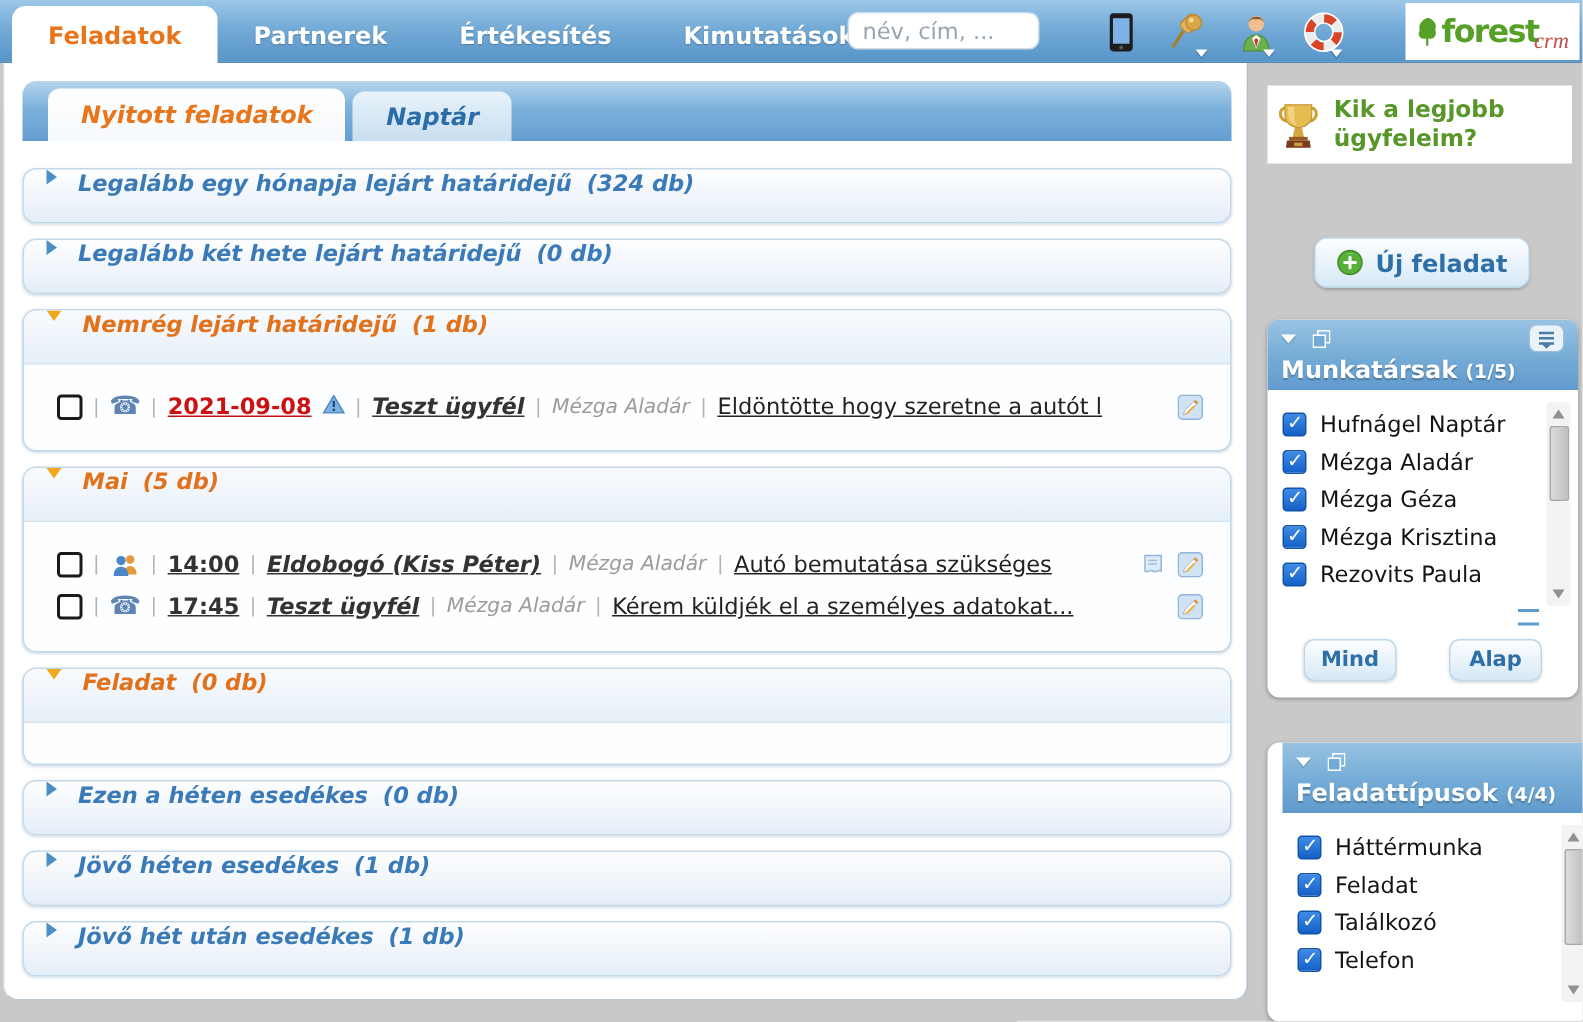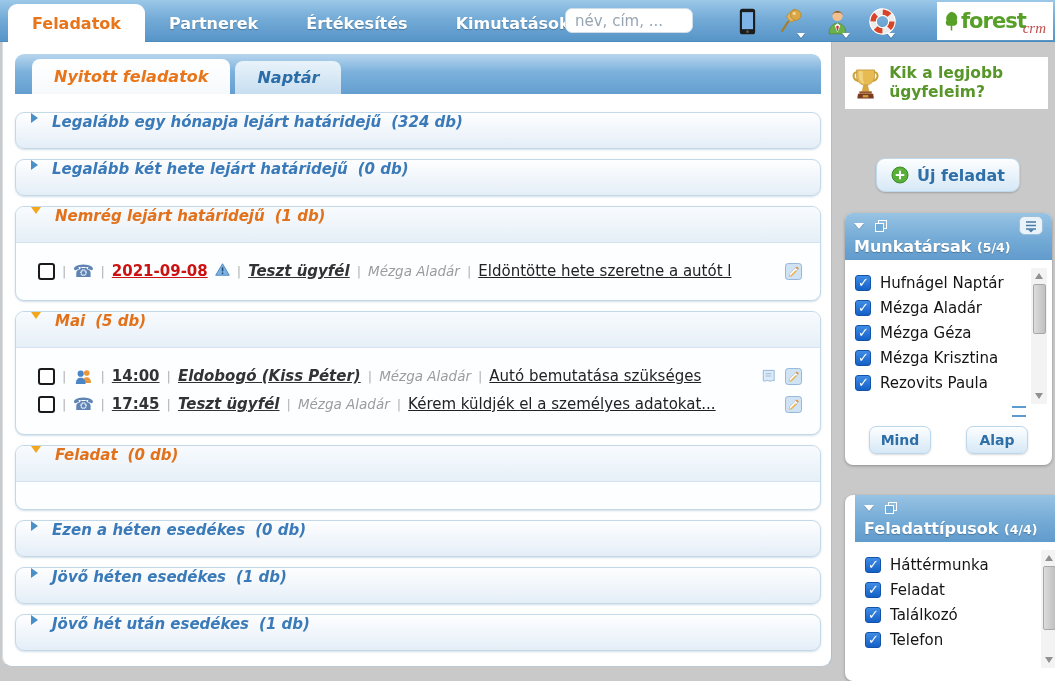--- a/index.html
+++ b/index.html
@@ -223,21 +223,21 @@
     <span class="warn"><svg viewBox="0 0 16 14" width="15" height="13">
                 <path d="M8 0.8 L15.3 13.2 H0.7 Z" fill="#7fb2e2" stroke="#4a86c0"></path>
                 <rect x="7.2" y="4.6" width="1.7" height="4.4" fill="#1f4e79"></rect>
                 <rect x="7.2" y="10.2" width="1.7" height="1.7" fill="#1f4e79"></rect>
               </svg></span>
     <span class="sep">|</span>
     <a class="cust">Teszt ügyfél</a>
     <span class="sep">|</span>
     <span class="owner">Mézga Aladár</span>
     <span class="sep">|</span>
-    <a class="desc">Eldöntötte hete szeretne a autót l</a>
+    <a class="desc">Eldöntötte hogy szeretne a autót l</a>
     <span class="row-icons">
               <span>
                 <svg viewBox="0 0 18 18" width="17" height="17">
                   <rect x="0.5" y="0.5" width="17" height="17" rx="3" fill="#cfe3f4" stroke="#8fb4d8"></rect>
                   <path d="M4.2 14.2 l0.9-3 6.3-6.3 2.1 2.1 -6.3 6.3 z" fill="#fff" stroke="#999" stroke-width="0.5"></path>
                   <path d="M6 13 l5.5-5.5 1 1 -5.5 5.5 -1.5 0.5 z" fill="#f0b040"></path>
                   <path d="M11.4 4.9 l2.1 2.1 1.2-1.2 -2.1-2.1 z" fill="#e89030"></path>
                 </svg>
               </span>
             </span>
@@ -388,21 +388,21 @@
       <span class="menu-btn">
         <svg viewBox="0 0 24 19" width="24" height="19">
             <rect x="0.5" y="0.5" width="23" height="18" rx="5" fill="#eaf3fa" stroke="#9dbfda"></rect>
             <path d="M7 6 h10 M7 9.5 h10 M7 13 h10" stroke="#4a7aa8" stroke-width="1.6"></path>
             <path d="M9 13.5 l3 3 3 -3 z" fill="#4a7aa8"></path>
           </svg>
       </span>
     </div>
     <div class="panel-title-row">
       <span>Munkatársak</span>
-      <span class="panel-count">(5/4)</span>
+      <span class="panel-count">(1/5)</span>
     </div>
   </div>
   <div class="panel-body">
     <div class="panel-list" id="staffList">
         <div class="check-item">
     <span class="cbx"></span>
     <span class="check-label">Hufnágel Naptár</span>
   </div>
         <div class="check-item">
     <span class="cbx"></span>

